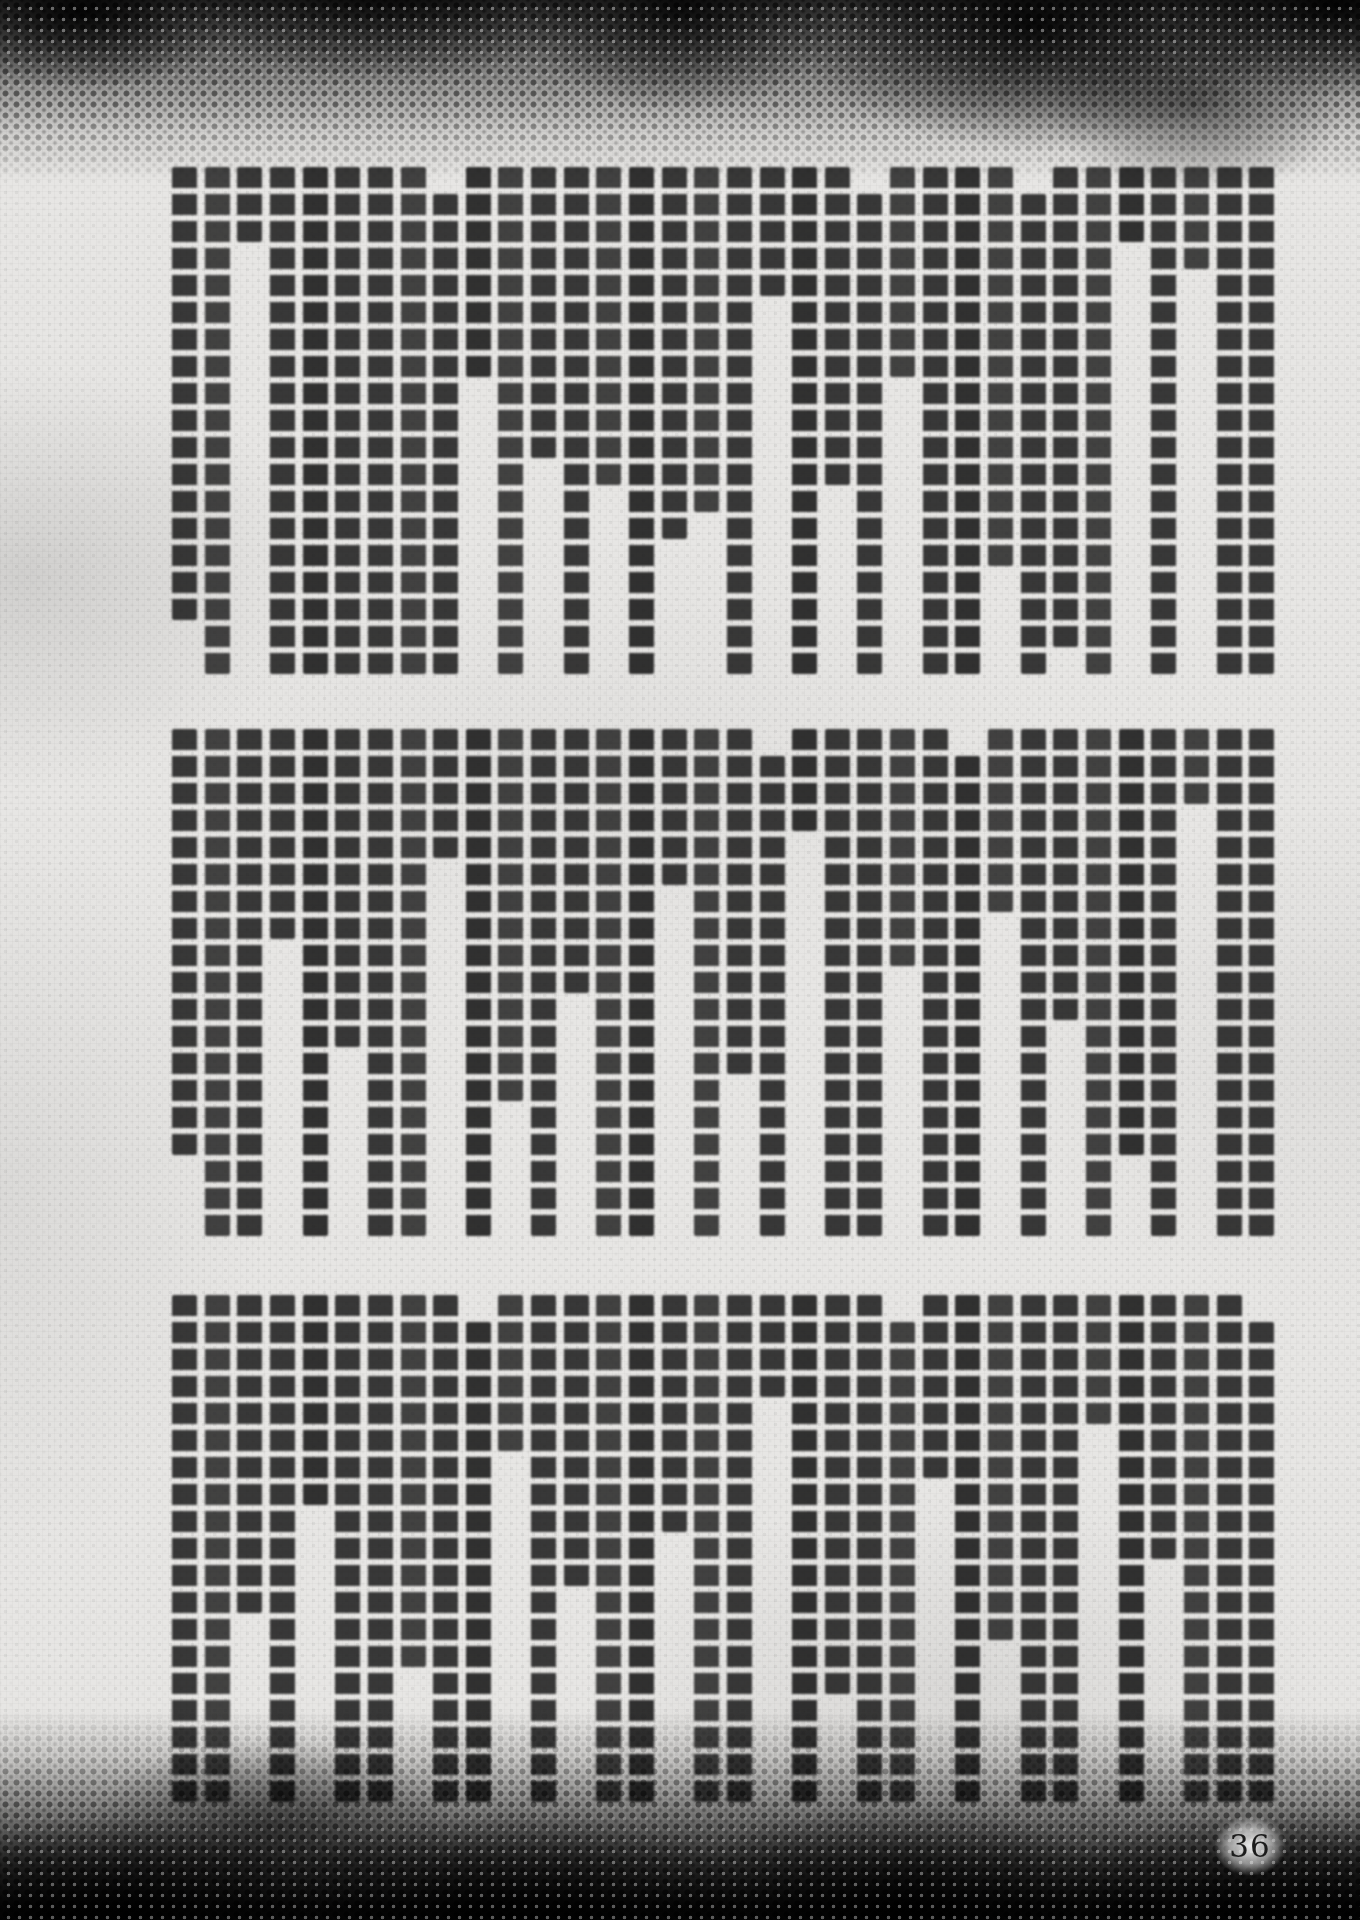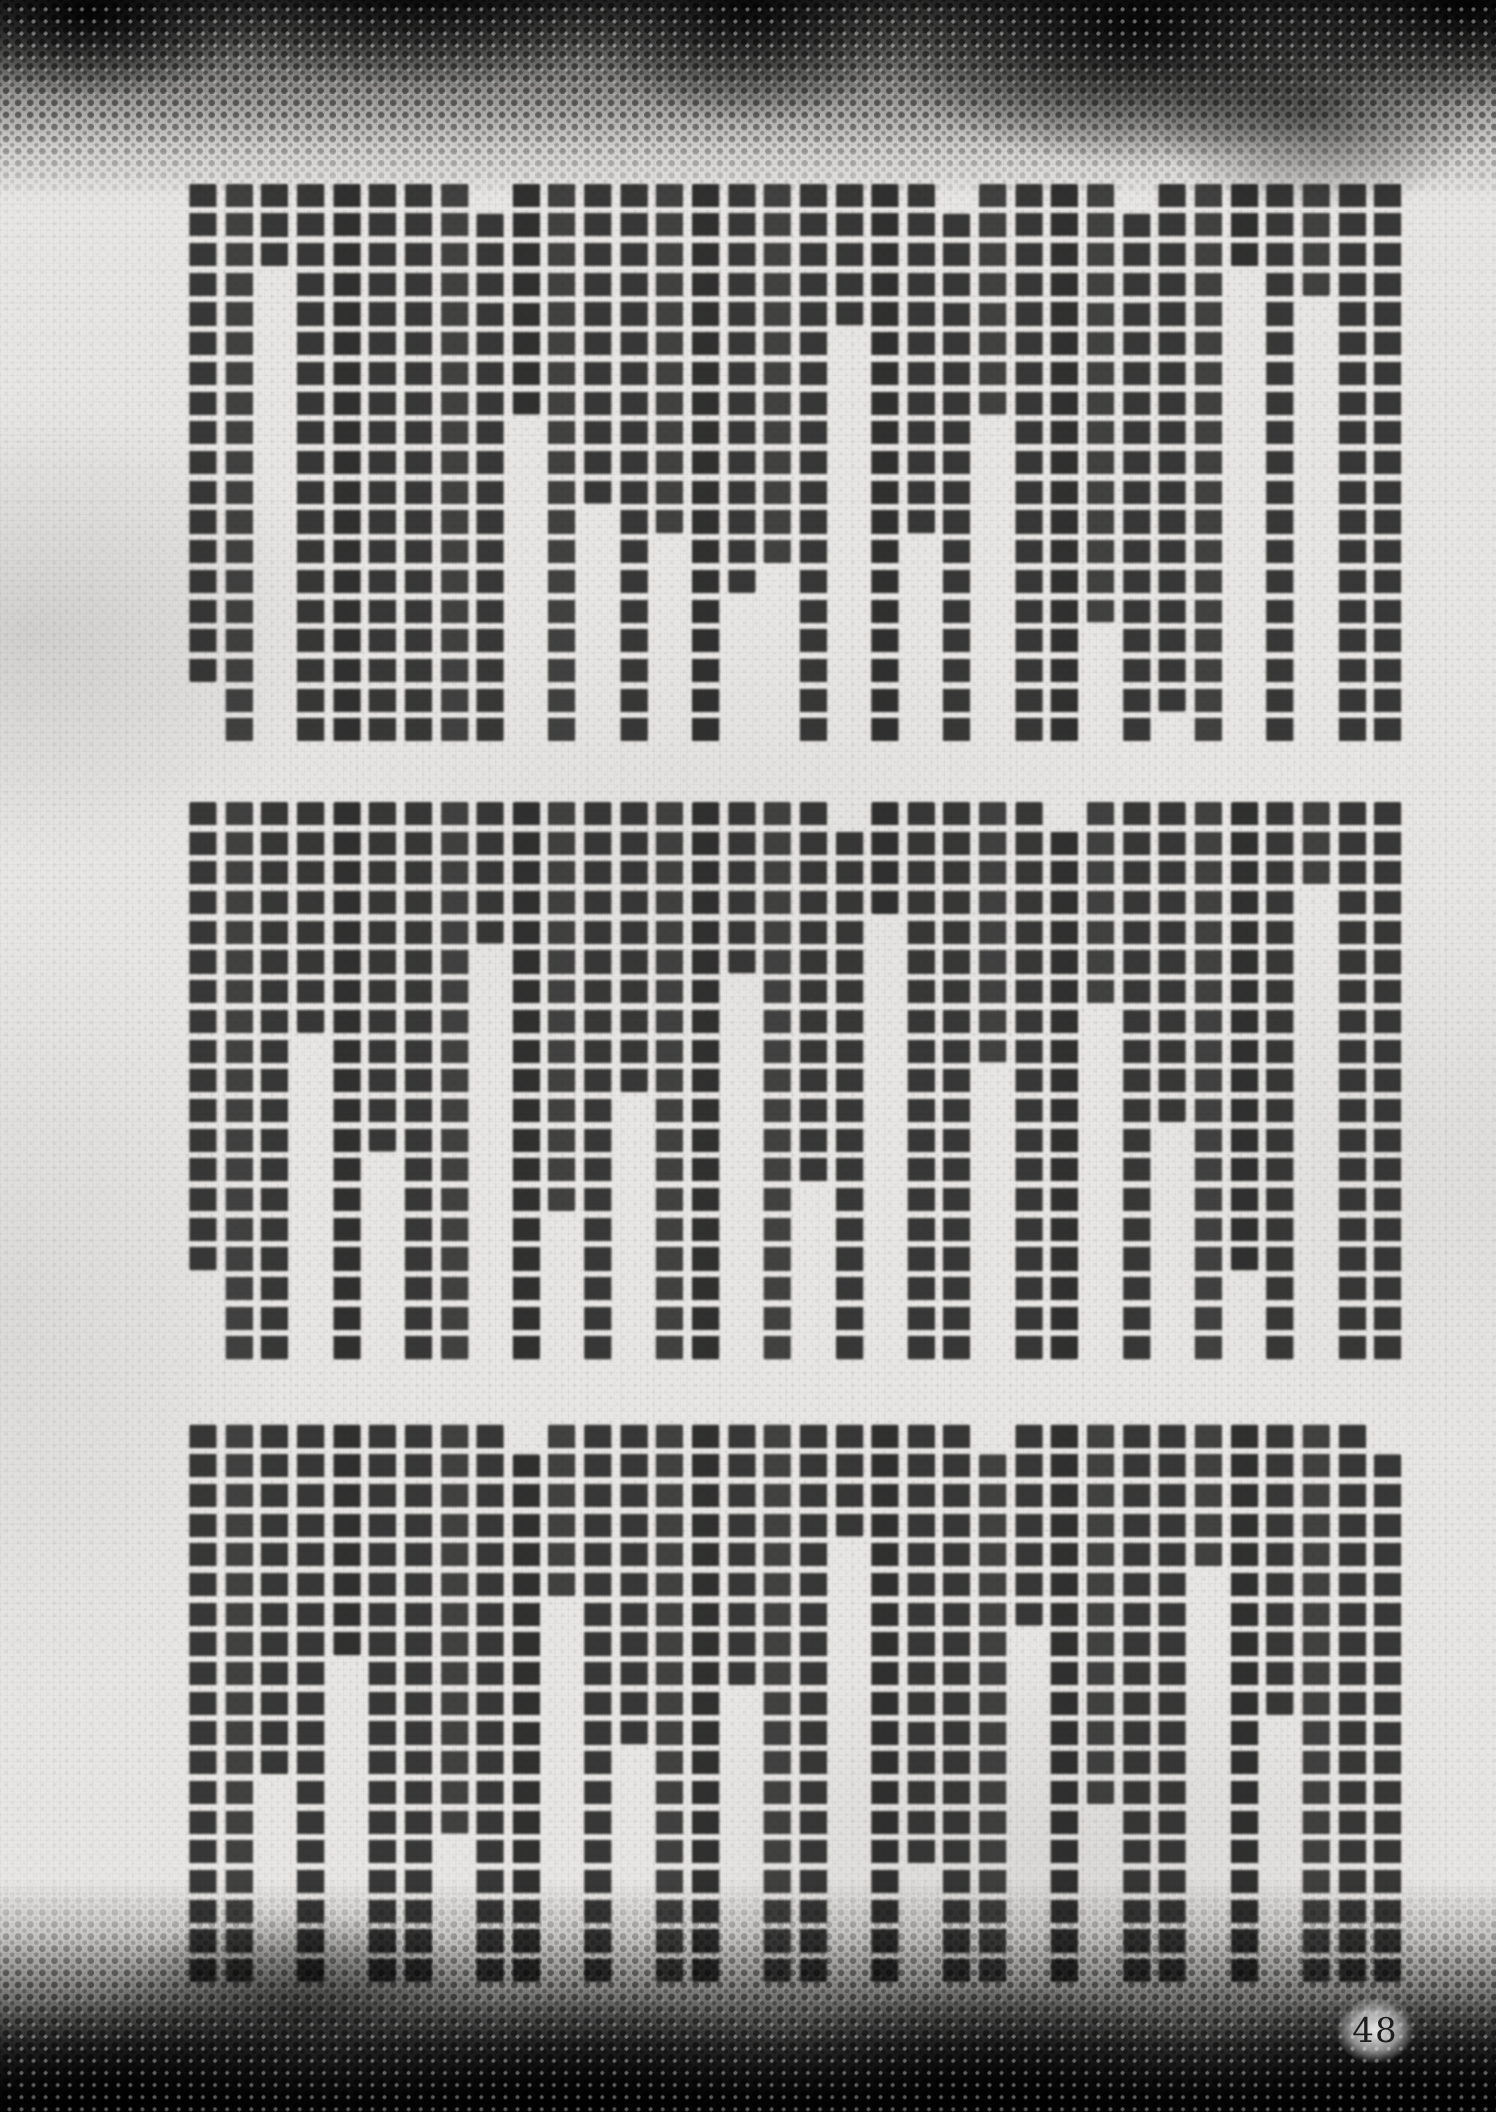--- a/index.html
+++ b/index.html
@@ -449,14 +449,14 @@
       <div class="tstrip" style="margin-top: 0px; height: 507px;"></div>
     </div>
     <div class="tcol">
       <div class="tstrip" style="margin-top: 0px; height: 507px;"></div>
     </div>
   </div>
 
 <div class="halftone-bottom"></div>
 
 <div class="page-number">
-  <span>48</span>
+  <span>36</span>
 </div>
 
 </body></html>

